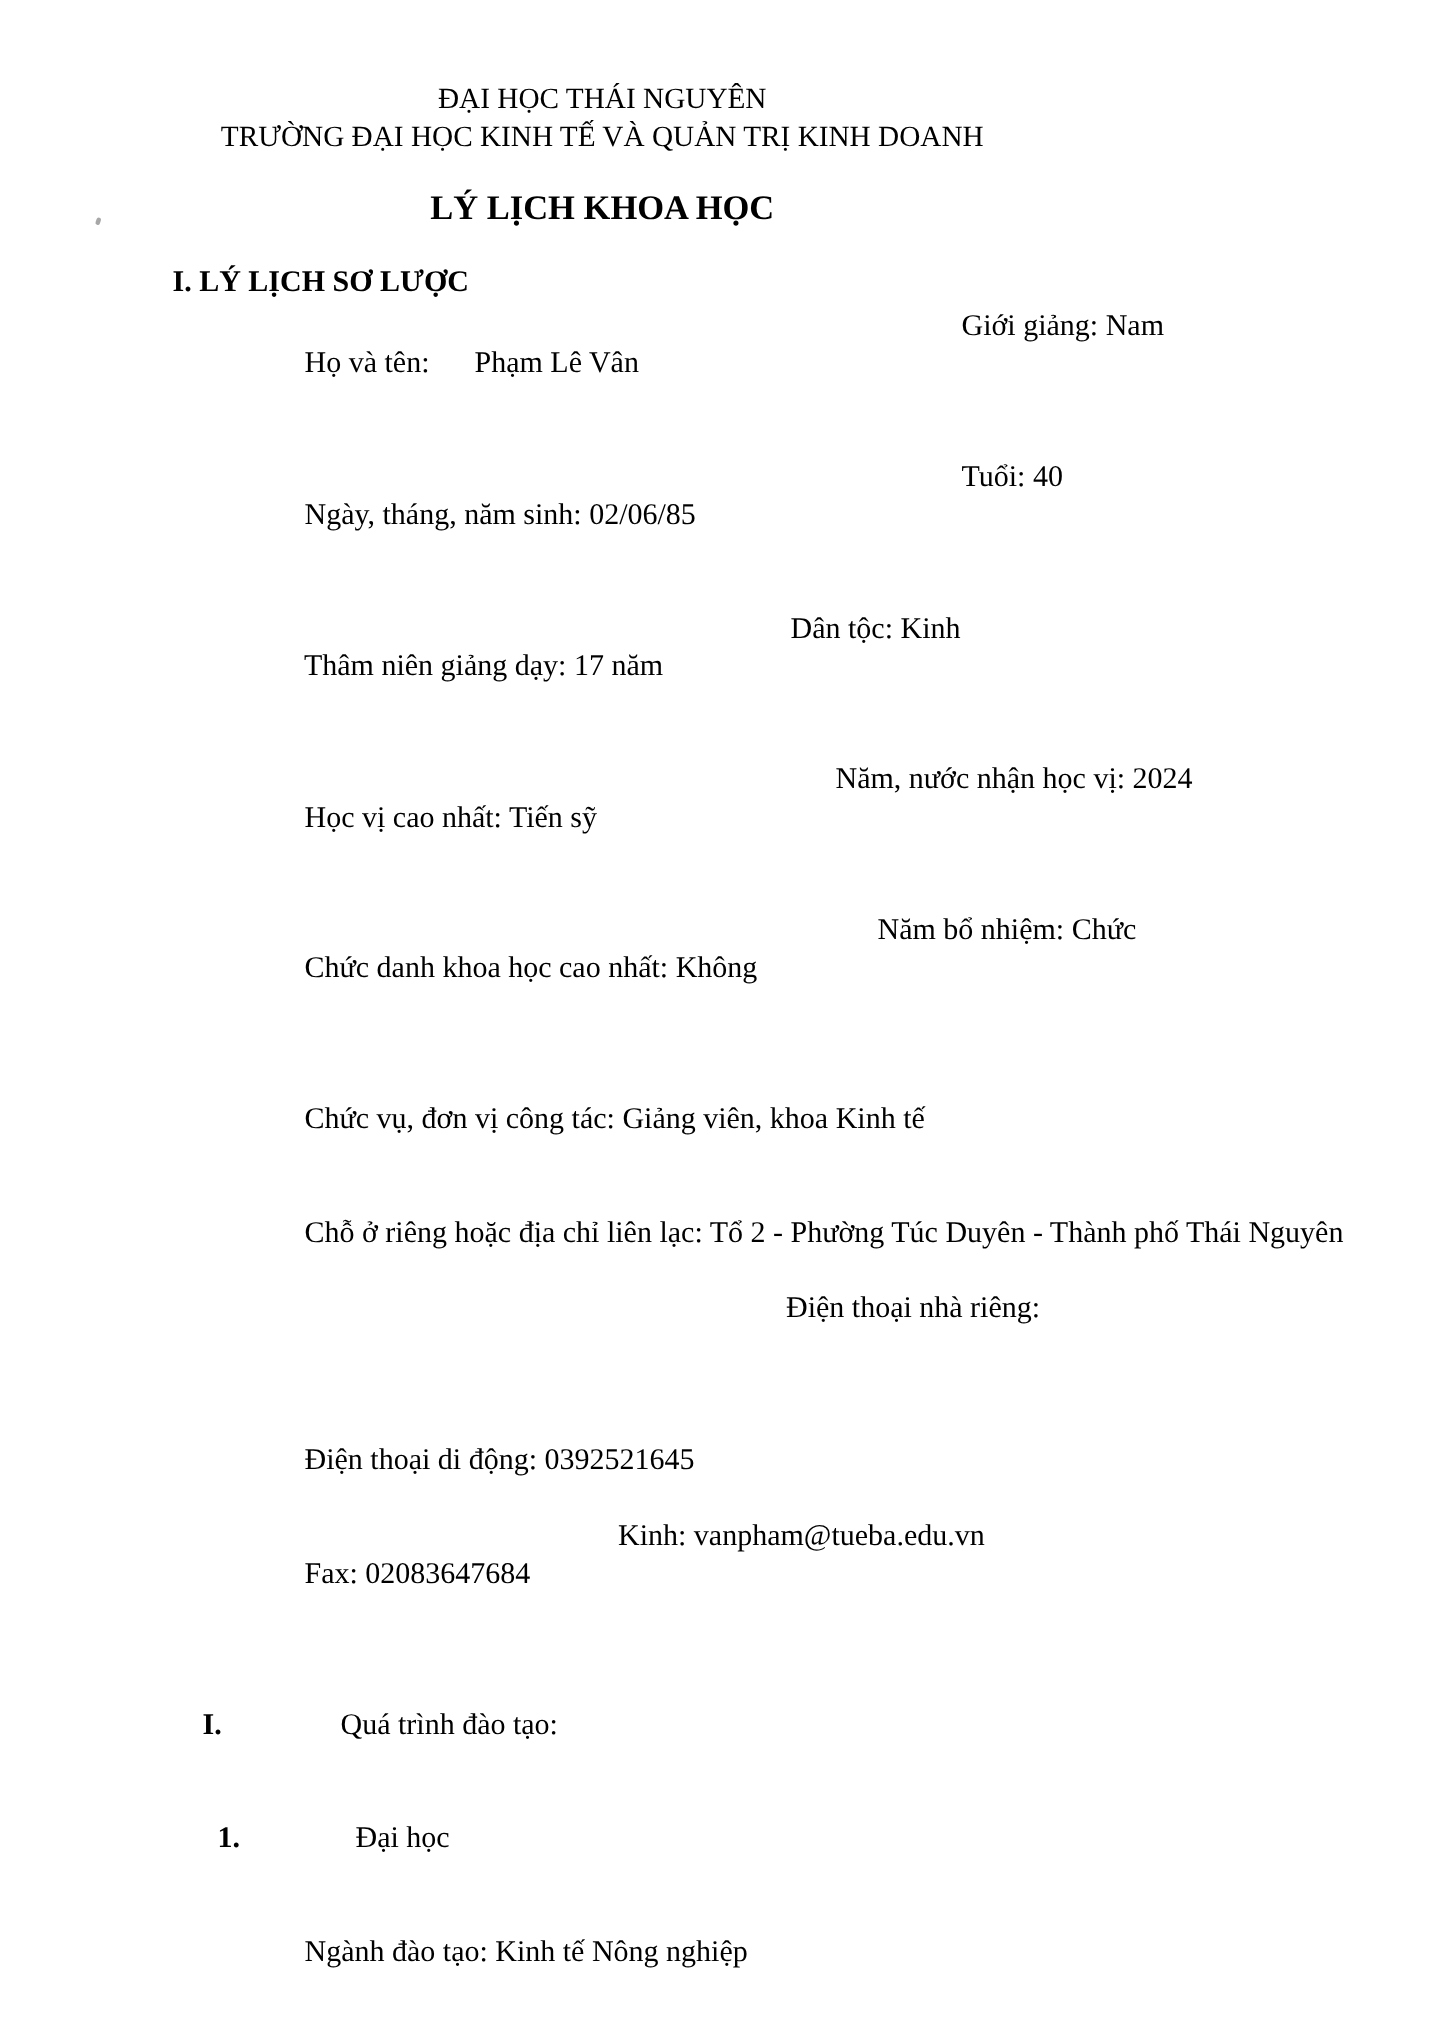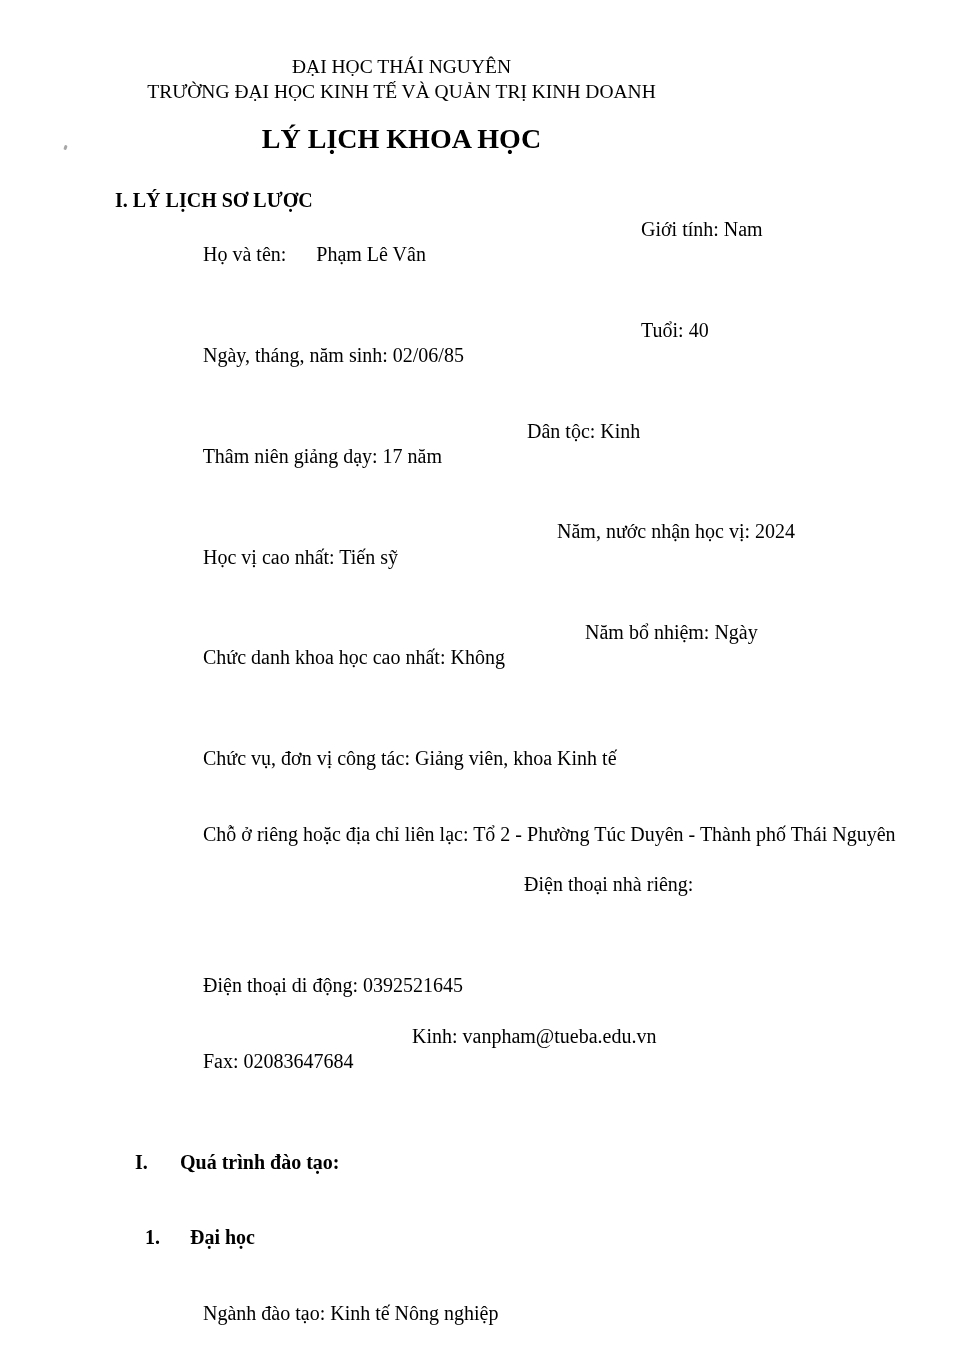--- a/index.html
+++ b/index.html
@@ -24,43 +24,43 @@
     background: #ffffff;
   }
   .center { text-align: center; }
   .org-line {
     font-size: 19.5px;
     line-height: 25px;
     white-space: pre;
   }
   .doc-title {
     margin-top: 22px;
-    font-size: 28px;
+    font-size: 23px;
     font-weight: bold;
     line-height: 26px;
   }
   .sec-heading {
-    margin-top: 36px;
+    margin-top: 24px;
     font-size: 20px;
     font-weight: bold;
     line-height: 25px;
   }
   .rows { margin-top: 4px; }
   .line {
     position: relative;
     line-height: 25.2px;
     white-space: pre;
   }
   .ind { padding-left: 58px; }
   .col2 {
     position: absolute;
     top: 0;
     white-space: pre;
   }
-  .b { font-weight: bold; }
+  .b { font-weight: normal; margin-left: 47px; }
   .hnum {
     display: inline-block;
     width: 45px;
     font-weight: bold;
   }
   .artifact {
     position: absolute;
     left: 64px;
     top: 145px;
     width: 3px;
@@ -80,37 +80,37 @@
   <div class="center org-line">ĐẠI HỌC THÁI NGUYÊN</div>
   <div class="center org-line">TRƯỜNG ĐẠI HỌC KINH TẾ VÀ QUẢN TRỊ KINH DOANH</div>
 
   <div class="center doc-title">LÝ LỊCH KHOA HỌC</div>
 
   <div class="sec-heading">I. LÝ LỊCH SƠ LƯỢC</div>
 
   <div class="rows">
     <div class="line ind">
       <span>Họ và tên:      Phạm Lê Vân</span>
-      <span class="col2" style="left:526px">Giới tính: Nam</span>
+      <span class="col2" style="left:526px">Giới giảng: Nam</span>
     </div>
     <div class="line ind">
       <span>Ngày, tháng, năm sinh: 02/06/85</span>
       <span class="col2" style="left:526px">Tuổi: 40</span>
     </div>
     <div class="line ind">
       <span>Thâm niên giảng dạy: 17 năm</span>
       <span class="col2" style="left:412px">Dân tộc: Kinh</span>
     </div>
     <div class="line ind">
       <span>Học vị cao nhất: Tiến sỹ</span>
       <span class="col2" style="left:442px">Năm, nước nhận học vị: 2024</span>
     </div>
     <div class="line ind">
       <span>Chức danh khoa học cao nhất: Không</span>
-      <span class="col2" style="left:470px">Năm bổ nhiệm: Ngày</span>
+      <span class="col2" style="left:470px">Năm bổ nhiệm: Chức</span>
     </div>
     <div class="line ind">
       <span>Chức vụ, đơn vị công tác: Giảng viên, khoa Kinh tế</span>
     </div>
     <div class="line ind">
       <span>Chỗ ở riêng hoặc địa chỉ liên lạc: Tổ 2 - Phường Túc Duyên - Thành phố Thái Nguyên</span>
     </div>
     <div class="line ind">
       <span class="col2" style="left:409px">Điện thoại nhà riêng:</span>
     </div>

